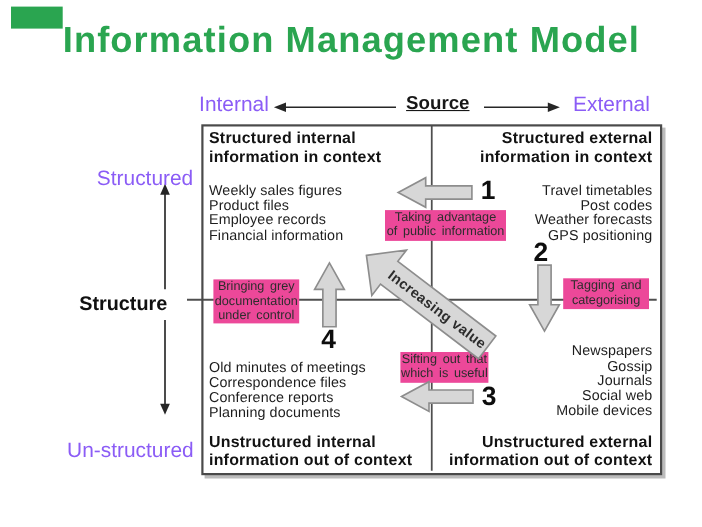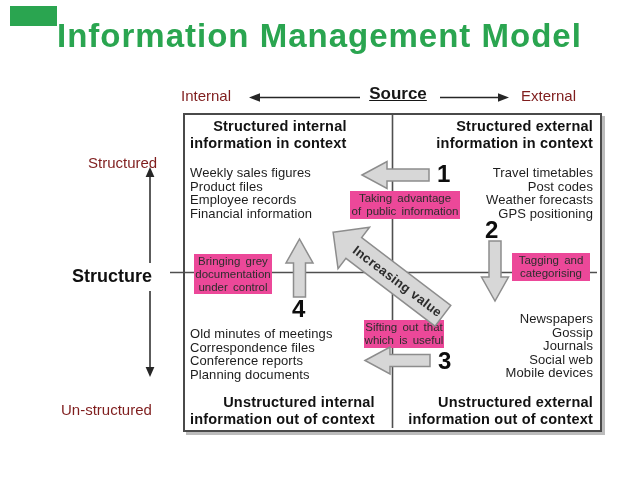--- a/index.html
+++ b/index.html
@@ -4,37 +4,37 @@
 <style>
   html,body{margin:0;padding:0;background:#ffffff;}
   .slide{position:relative;width:638px;height:479px;background:#ffffff;overflow:hidden;
          font-family:"Liberation Sans",sans-serif;}
   .abs{position:absolute;}
   #accent-bar{left:10px;top:6px;width:47px;height:20px;background:#2aa550;z-index:2;}
   #title{left:57px;top:16px;margin:0;font-size:33px;line-height:40px;font-weight:bold;
          letter-spacing:1px;color:#2aa550;white-space:nowrap;z-index:2;}
 
   
-  .axis{font-size:15px;line-height:16px;color:#7f1d1d;white-space:nowrap;z-index:2;}
+  .axis{font-size:19px;line-height:16px;color:#8b5cf6;white-space:nowrap;z-index:2;}
   #internal-label{left:181px;top:88px;}
   #source-label{left:358px;top:86px;width:80px;text-align:center;font-weight:bold;font-size:17px;color:#171717;text-decoration:underline;}
   #external-label{left:521px;top:88px;}
   #structured-label{left:88px;top:155px;}
   #structure-label{left:72px;top:268px;font-weight:bold;font-size:18px;color:#101010;}
   #unstructured-label{left:61px;top:374px;margin-top:28px;}
 
   
   #matrix-box{left:183px;top:113px;width:415px;height:315px;border:2px solid #4a4a4a;
               box-shadow:3px 3px 0 #bcbcbc;z-index:1;background:transparent;}
 
   svg.layer{position:absolute;left:0;top:0;pointer-events:none;}
   #base-lines{z-index:1;}
   #flow-arrows{z-index:4;}
 
-  .hdr{font-weight:bold;font-size:14.5px;line-height:16.5px;color:#121212;letter-spacing:.2px;white-space:nowrap;z-index:2;text-align:right;}
+  .hdr{font-weight:bold;font-size:14.5px;line-height:16.5px;color:#121212;letter-spacing:.2px;white-space:nowrap;z-index:2;}
   .lst{font-size:13px;line-height:13.6px;color:#1d1d1d;letter-spacing:.1px;white-space:nowrap;z-index:2;}
   .ra{text-align:right;}
   .cap{font-size:11.5px;line-height:12.8px;color:#2d2d2d;text-align:center;background:#ec4899;
        word-spacing:2px;padding:1px 0;z-index:3;}
   .num{font-weight:bold;font-size:24px;line-height:24px;color:#0d0d0d;z-index:5;}
 
   #tl-header{left:190px;top:118px;}
   #tl-list{left:190px;top:166px;}
   #tr-header{right:45px;top:118px;}
   #tr-list{right:45px;top:166px;}

